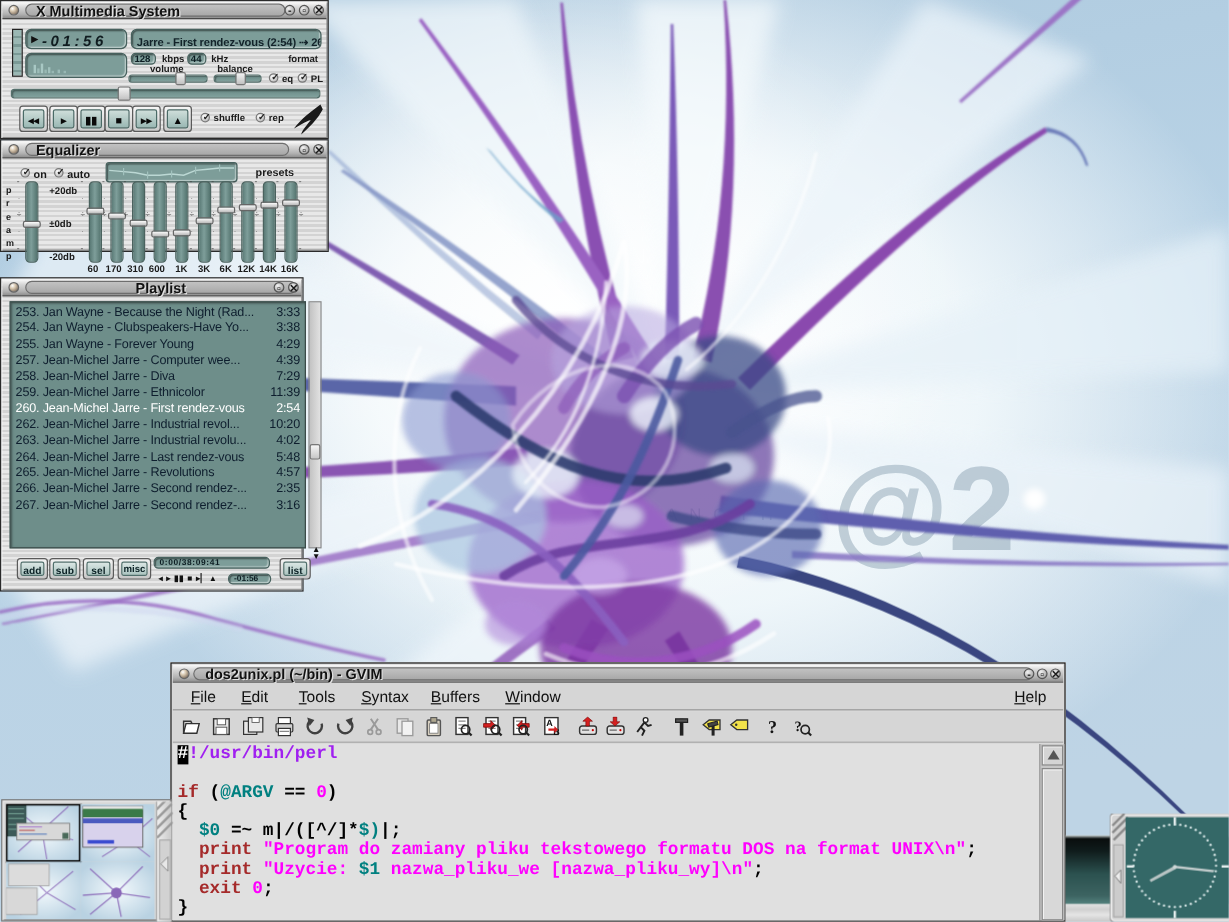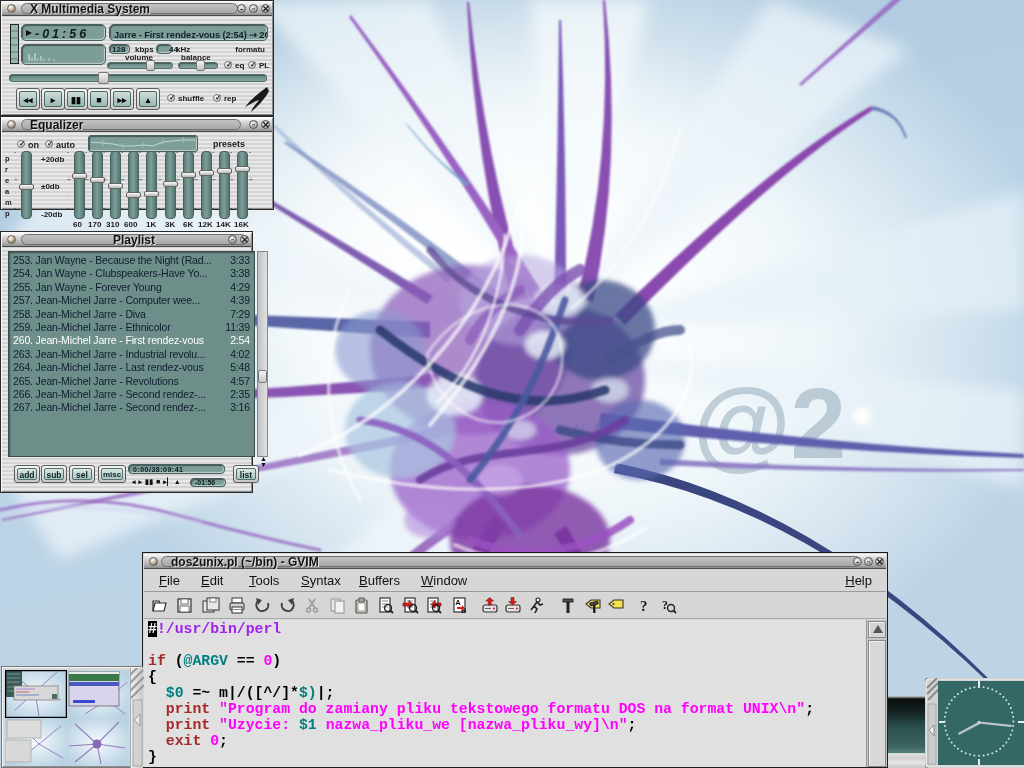--- a/index.html
+++ b/index.html
@@ -192,24 +192,24 @@
 
   <div class="lcd" style="left:108px; top:23px; width:159px; height:17px; overflow:hidden;">
     <span class="abs" style="left:4px; top:4px; font-size:9.3px; font-weight:bold; color:#13232a; white-space:nowrap; letter-spacing:-0.1px;">Jarre -  First rendez-vous (2:54)  ⇢ 260. J</span>
   </div>
 
   <div class="lcd" style="left:108px; top:43px; width:21px; height:10px; border-radius:4px;">
         <span class="abs" style="left:2px; top:0px; font-size:8px; font-weight:bold;">128</span>
       </div>
   <span class="pxt" style="left:134px; top:44px; font-size:8px;">kbps</span>
   <div class="lcd" style="left:155px; top:43px; width:16px; height:10px; border-radius:4px;">
-        <span class="abs" style="left:12px; top:0px; font-size:8px; font-weight:bold;">44</span>
+        <span class="abs" style="left:2px; top:0px; font-size:8px; font-weight:bold;">44</span>
       </div>
   <span class="pxt" style="left:175px; top:44px; font-size:8px;">kHz</span>
-  <span class="pxt" style="right:8px; top:44px; font-size:8px;">formatu</span>
+  <span class="pxt" style="right:8px; top:44px; font-size:8px;">format</span>
   <span class="pxt" style="left:124px; top:52px; font-size:8px;">volume</span>
   <span class="pxt" style="left:180px; top:52px; font-size:8px;">balance</span>
 
   <div class="hsl" style="left:106px; top:61px; width:66px;">
         <div class="hth" style="left:38px;"></div>
       </div>
   <div class="hsl" style="left:177px; top:61px; width:40px;">
         <div class="hth" style="left:17px;"></div>
       </div>
   <span class="chk" style="left:223px; top:60px;"></span>
@@ -387,20 +387,21 @@
     <div class="rb" style="right:2px;">✕</div>
   </div>
   <div class="abs" style="left:7px; top:19px; width:247px; height:206px; background:#6e8e8a; border:1px solid #3a4a48; box-shadow: inset 1px 1px 2px rgba(0,0,0,0.4); color:#0e1e2e; font-size:10.5px; font-weight:normal; padding:2px 2px 0 4px; letter-spacing:-0.15px;">
     <div class="plrow">253. Jan Wayne - Because the Night (Rad...<span class="tm">3:33</span></div>
     <div class="plrow">254. Jan Wayne - Clubspeakers-Have Yo...<span class="tm">3:38</span></div>
     <div class="plrow">255. Jan Wayne - Forever Young<span class="tm">4:29</span></div>
     <div class="plrow">257. Jean-Michel Jarre - Computer wee...<span class="tm">4:39</span></div>
     <div class="plrow">258. Jean-Michel Jarre - Diva<span class="tm">7:29</span></div>
     <div class="plrow">259. Jean-Michel Jarre - Ethnicolor<span class="tm">11:39</span></div>
     <div class="plrow" style="color:#ffffff;">260. Jean-Michel Jarre - First rendez-vous<span class="tm">2:54</span></div>
+    <div class="plrow">262. Jean-Michel Jarre - Industrial revol...<span class="tm">10:20</span></div>
     <div class="plrow">263. Jean-Michel Jarre - Industrial revolu...<span class="tm">4:02</span></div>
     <div class="plrow">264. Jean-Michel Jarre - Last rendez-vous<span class="tm">5:48</span></div>
     <div class="plrow">265. Jean-Michel Jarre - Revolutions<span class="tm">4:57</span></div>
     <div class="plrow">266. Jean-Michel Jarre - Second rendez-...<span class="tm">2:35</span></div>
     <div class="plrow">267. Jean-Michel Jarre - Second rendez-...<span class="tm">3:16</span></div>
   </div>
 
   <div class="abs" style="left:256px; top:19px; width:11px; height:206px; background:linear-gradient(90deg,#c2c2c2,#e2e2e2); border:1px solid #888;"></div>
   <div class="abs" style="left:257px; top:138px; width:9px; height:13px; background:linear-gradient(180deg,#f6f6f6,#c6c6c6); border:1px solid #777; border-radius:2px;"></div>
 

